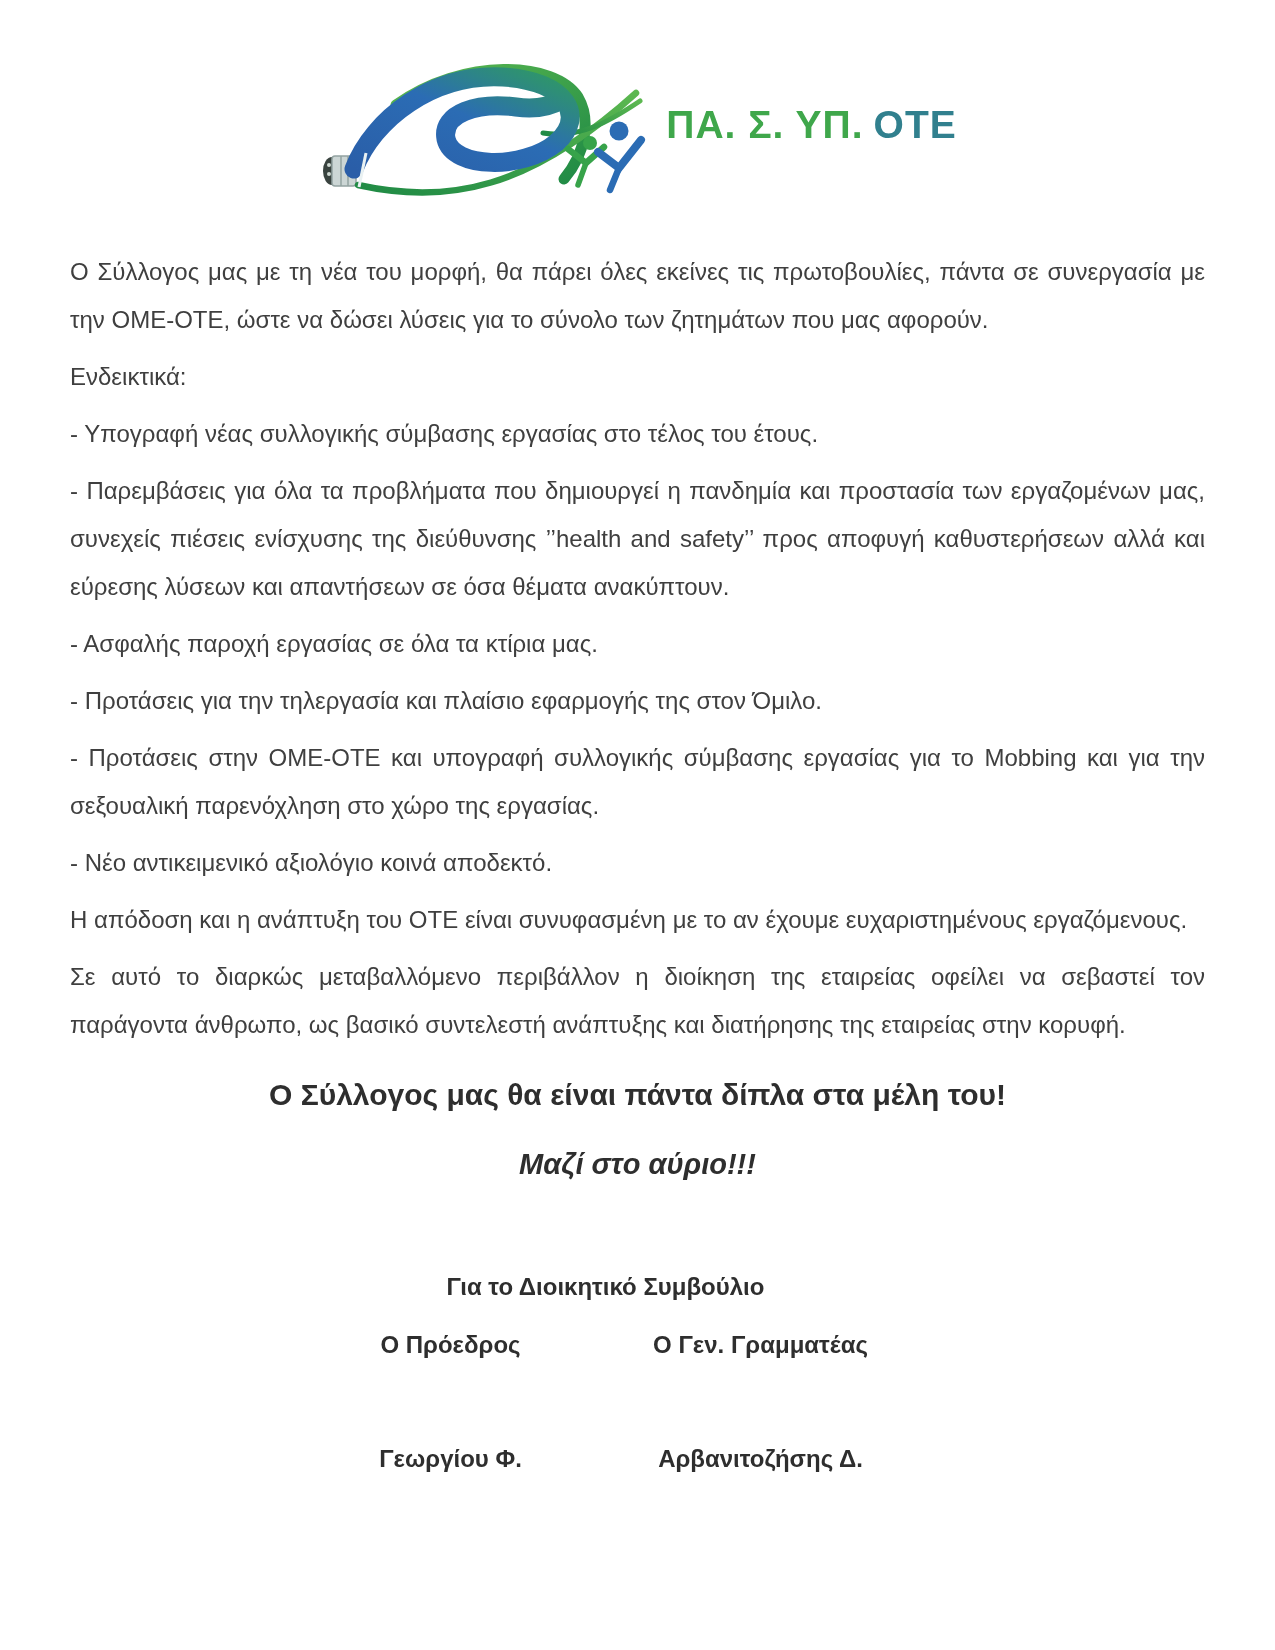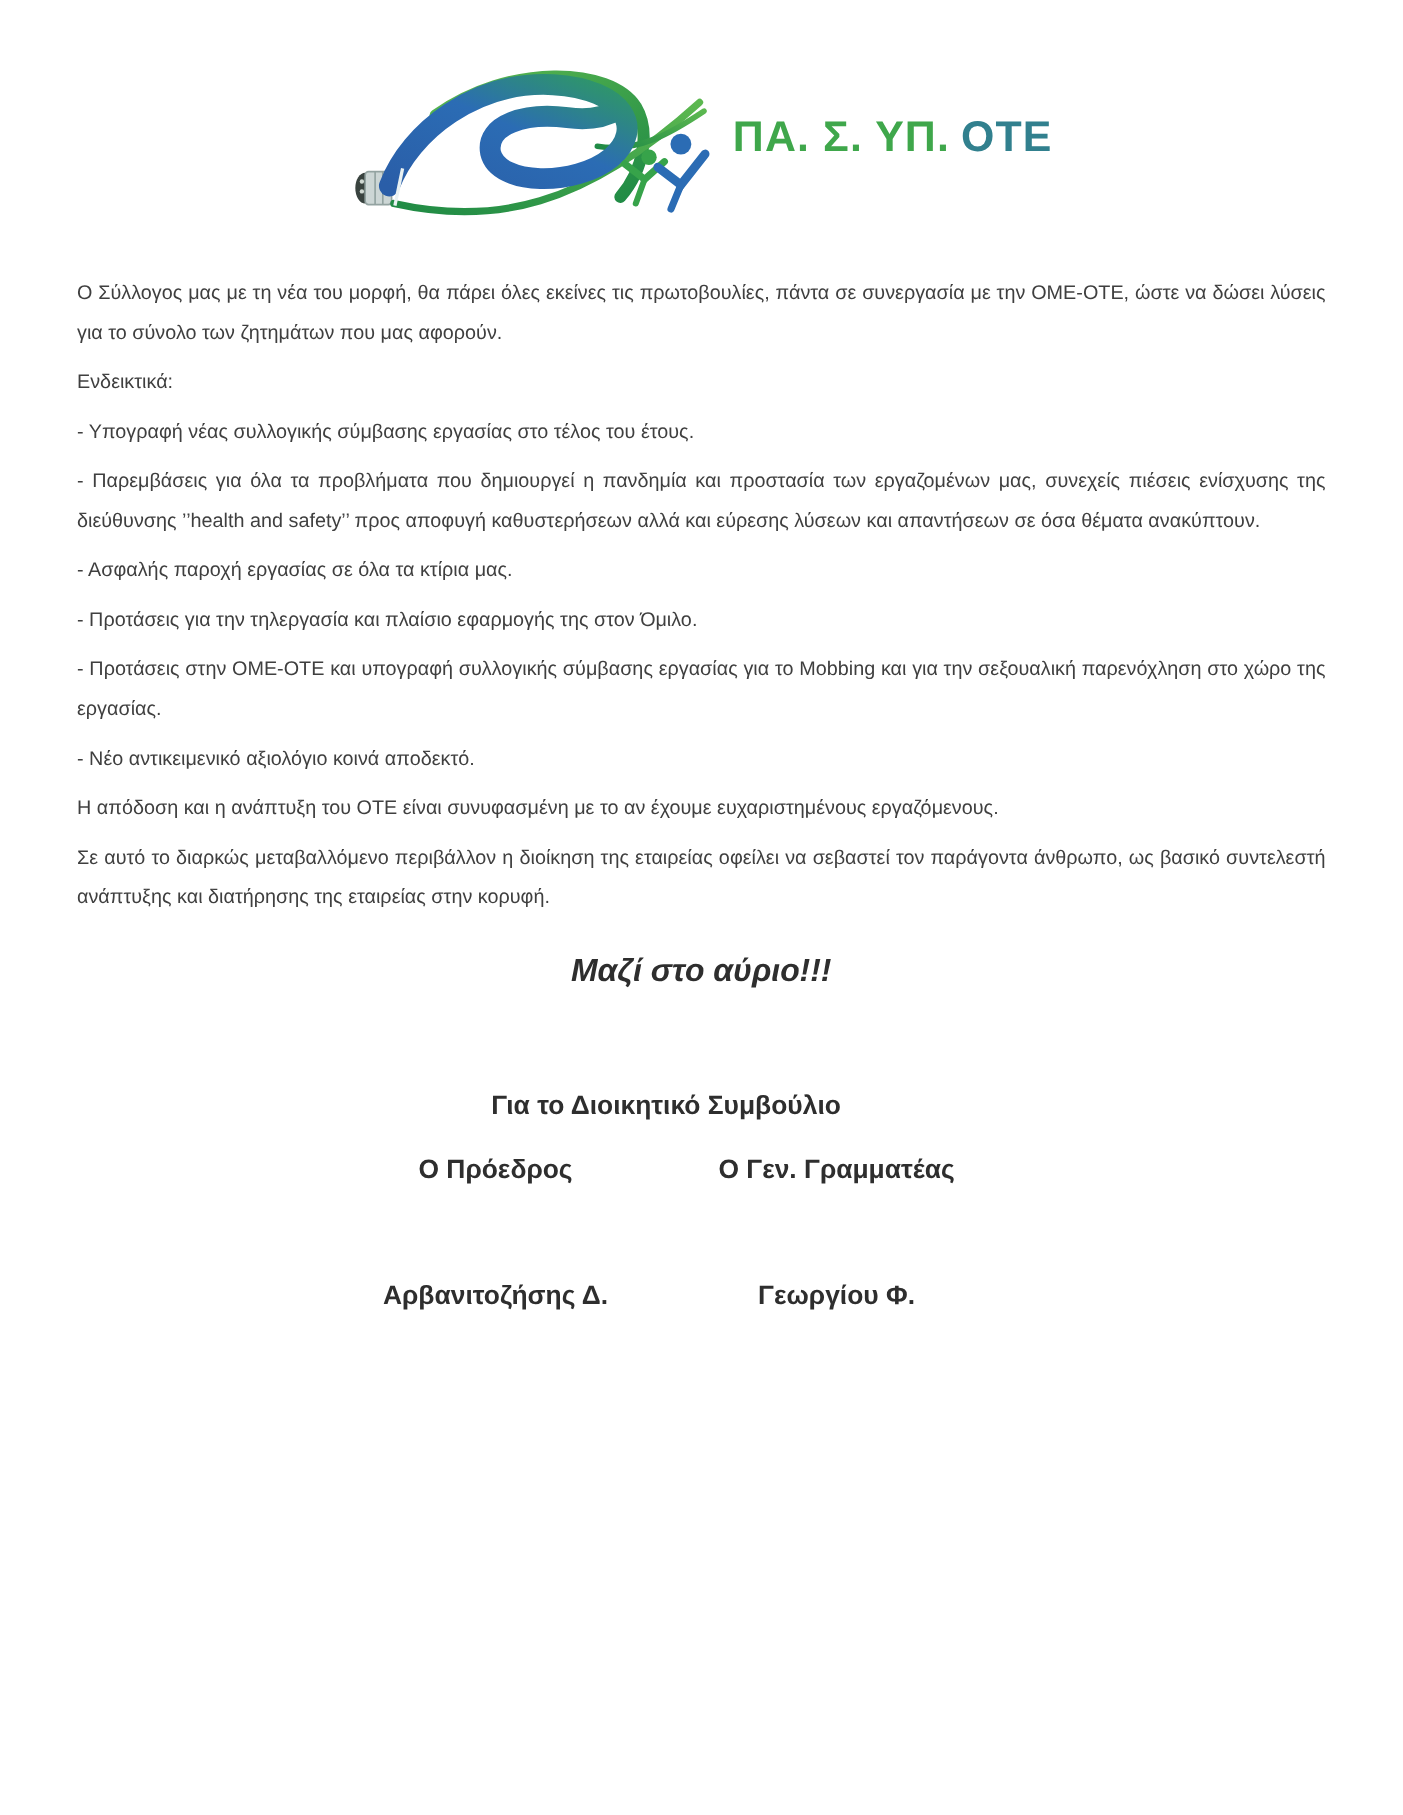--- a/index.html
+++ b/index.html
@@ -48,21 +48,21 @@
     color: var(--logo-green, #3fa74b);
     letter-spacing: 3px;
     line-height: 1.35;
     margin-top: 3px;
     white-space: nowrap;
   }
 
   
   .content {
     margin: 50px 70px 0 70px;
-    font-size: 18px;
+    font-size: 24px;
     line-height: 2.0;
   }
   .content p {
     margin: 0 0 9px 0;
     text-align: justify;
   }
   .slogan-primary {
     text-align: center;
     font-weight: bold;
     font-size: 30px;
@@ -171,27 +171,28 @@
     <p>- Παρεμβάσεις για όλα τα προβλήματα που δημιουργεί η πανδημία και προστασία των εργαζομένων μας, συνεχείς πιέσεις ενίσχυσης της διεύθυνσης ’’health and safety’’ προς αποφυγή καθυστερήσεων αλλά και εύρεσης λύσεων και απαντήσεων σε όσα θέματα ανακύπτουν.</p>
     <p>- Ασφαλής παροχή εργασίας σε όλα τα κτίρια μας.</p>
     <p>- Προτάσεις για την τηλεργασία και πλαίσιο εφαρμογής της στον Όμιλο.</p>
     <p>- Προτάσεις στην ΟΜΕ-ΟΤΕ και υπογραφή συλλογικής σύμβασης εργασίας για το Mobbing και για την σεξουαλική παρενόχληση στο χώρο της εργασίας.</p>
     <p>- Νέο αντικειμενικό αξιολόγιο κοινά αποδεκτό.</p>
 
     <p>Η απόδοση και η ανάπτυξη του ΟΤΕ είναι συνυφασμένη με το αν έχουμε ευχαριστημένους εργαζόμενους.</p>
     <p>Σε αυτό το διαρκώς μεταβαλλόμενο περιβάλλον η διοίκηση της εταιρείας οφείλει να σεβαστεί τον παράγοντα άνθρωπο, ως βασικό συντελεστή ανάπτυξης και διατήρησης της εταιρείας στην κορυφή.</p>
   </div>
 
+  <div class="slogan-primary">Ο Σύλλογος μας θα είναι πάντα δίπλα στα μέλη του!</div>
   <div class="slogan-secondary">Μαζί στο αύριο!!!</div>
 
   <div class="signature">
     <div class="sig-heading">Για το Διοικητικό Συμβούλιο</div>
     <div class="sig-row">
       <div class="sig-cell">Ο Πρόεδρος</div>
       <div class="sig-cell">Ο Γεν. Γραμματέας</div>
     </div>
     <div class="sig-row names">
+      <div class="sig-cell">Γεωργίου Φ.</div>
       <div class="sig-cell">Αρβανιτοζήσης Δ.</div>
-      <div class="sig-cell">Γεωργίου Φ.</div>
     </div>
   </div>
 
 </div>
 
 </body></html>

